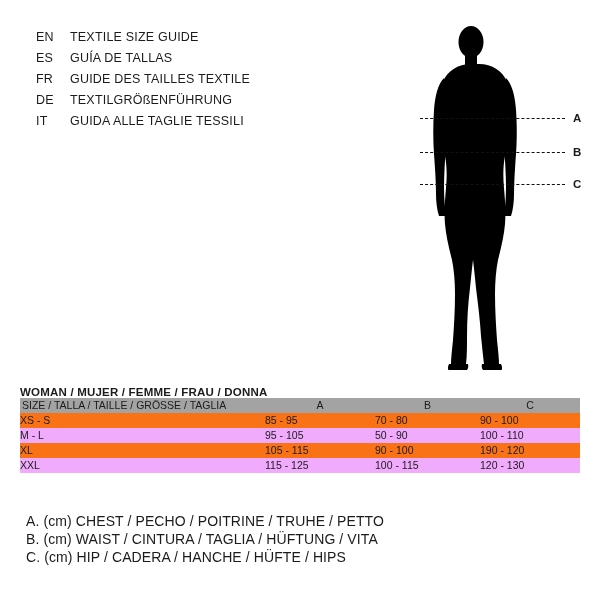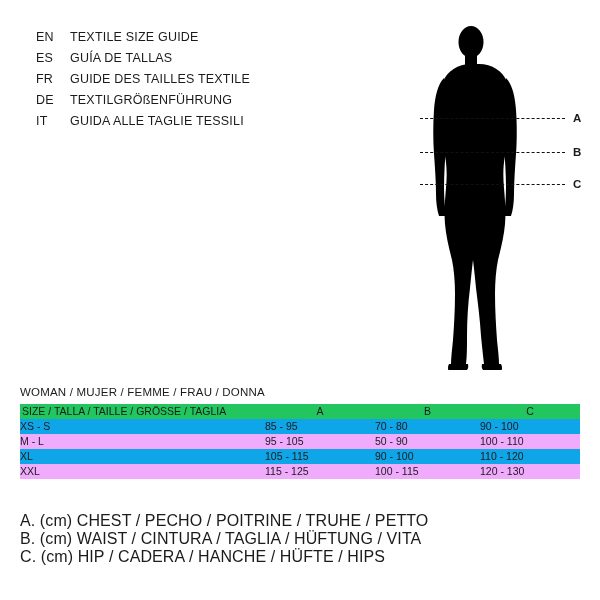--- a/index.html
+++ b/index.html
@@ -82,64 +82,65 @@
 
   
   .table-block {
     position: absolute;
     left: 20px;
     top: 386px;
     width: 560px;
   }
   .tbl-title {
     font-size: 11.5px;
-    font-weight: normal;
+    font-weight: bold;
     letter-spacing: 0.2px;
-    padding-bottom: 6px;
+    padding-bottom: 0;
   }
   table.size-table {
     border-collapse: collapse;
     width: 560px;
     font-size: 10.5px;
   }
   table.size-table th,
   table.size-table td {
     padding: 0;
     height: 15px;
     line-height: 15px;
     font-weight: normal;
     text-align: left;
   }
   table.size-table col.c-size { width: 245px; }
   table.size-table col.c-a { width: 110px; }
   table.size-table col.c-b { width: 105px; }
   table.size-table col.c-c { width: 100px; }
 
-  tr.head-row { background: #22c55e; }
+  tr.head-row { background: #a3a3a3; }
   tr.head-row th { font-size: 10.5px; }
   tr.head-row th.col-first { padding-left: 2px; }
   tr.head-row th.col-ctr { text-align: center; }
 
-  tr.row-light { background: #0ea5e9; }
+  tr.row-light { background: #f97316; }
   tr.row-dark { background: #f0abfc; }
   td.col-first { padding-left: 2px; }
   td.col-ctr { text-align: center; }
 
   
   .legend {
     position: absolute;
     left: 20px;
     top: 512px;
     width: 540px;
   }
   .legend-row {
-    font-size: 16px;
+    font-size: 14px;
     height: 18px;
     line-height: 18px;
     letter-spacing: 0.1px;
+    margin-left: 6px;
   }
 </style>
 </head>
 <body>
 
 <div id="page">
 
   <div class="lang-block">
     <div class="lang-row">
       <span class="lang-code">EN</span>
@@ -258,21 +259,21 @@
         <tr class="row-dark">
           <td class="col-first">M - L</td>
           <td class="col-ctr">95 - 105</td>
           <td class="col-ctr">50 - 90</td>
           <td class="col-ctr">100 - 110</td>
         </tr>
         <tr class="row-light">
           <td class="col-first">XL</td>
           <td class="col-ctr">105 - 115</td>
           <td class="col-ctr">90 - 100</td>
-          <td class="col-ctr">110 - 120</td>
+          <td class="col-ctr">190 - 120</td>
         </tr>
         <tr class="row-dark">
           <td class="col-first">XXL</td>
           <td class="col-ctr">115 - 125</td>
           <td class="col-ctr">100 - 115</td>
           <td class="col-ctr">120 - 130</td>
         </tr>
       </tbody>
     </table>
   </div>

